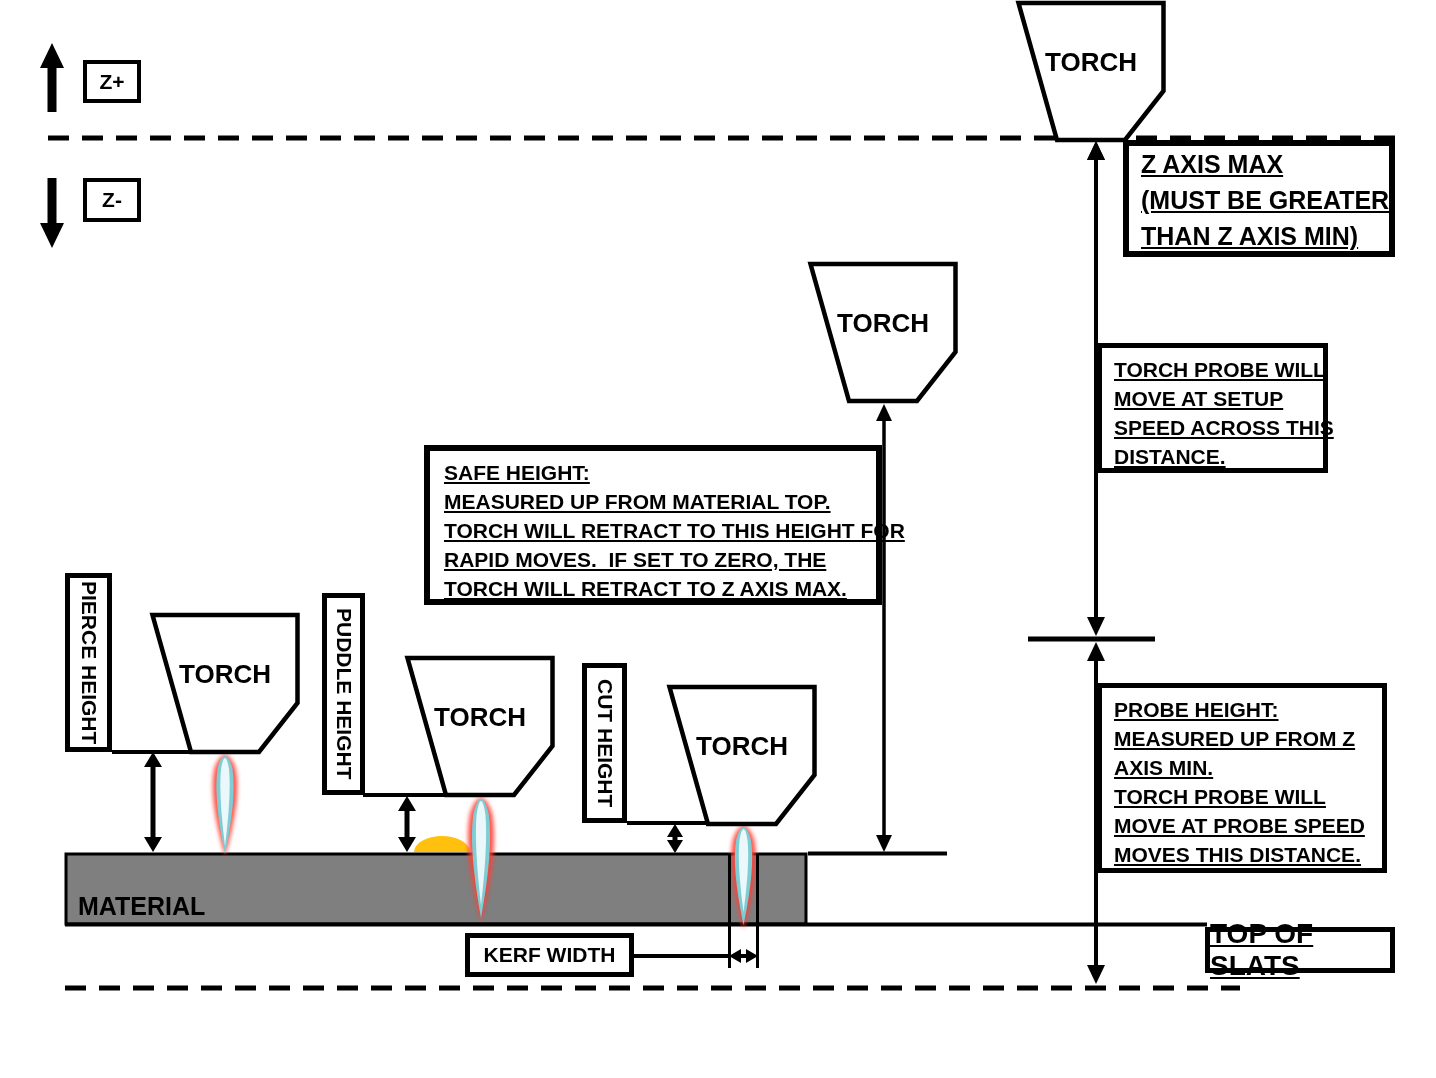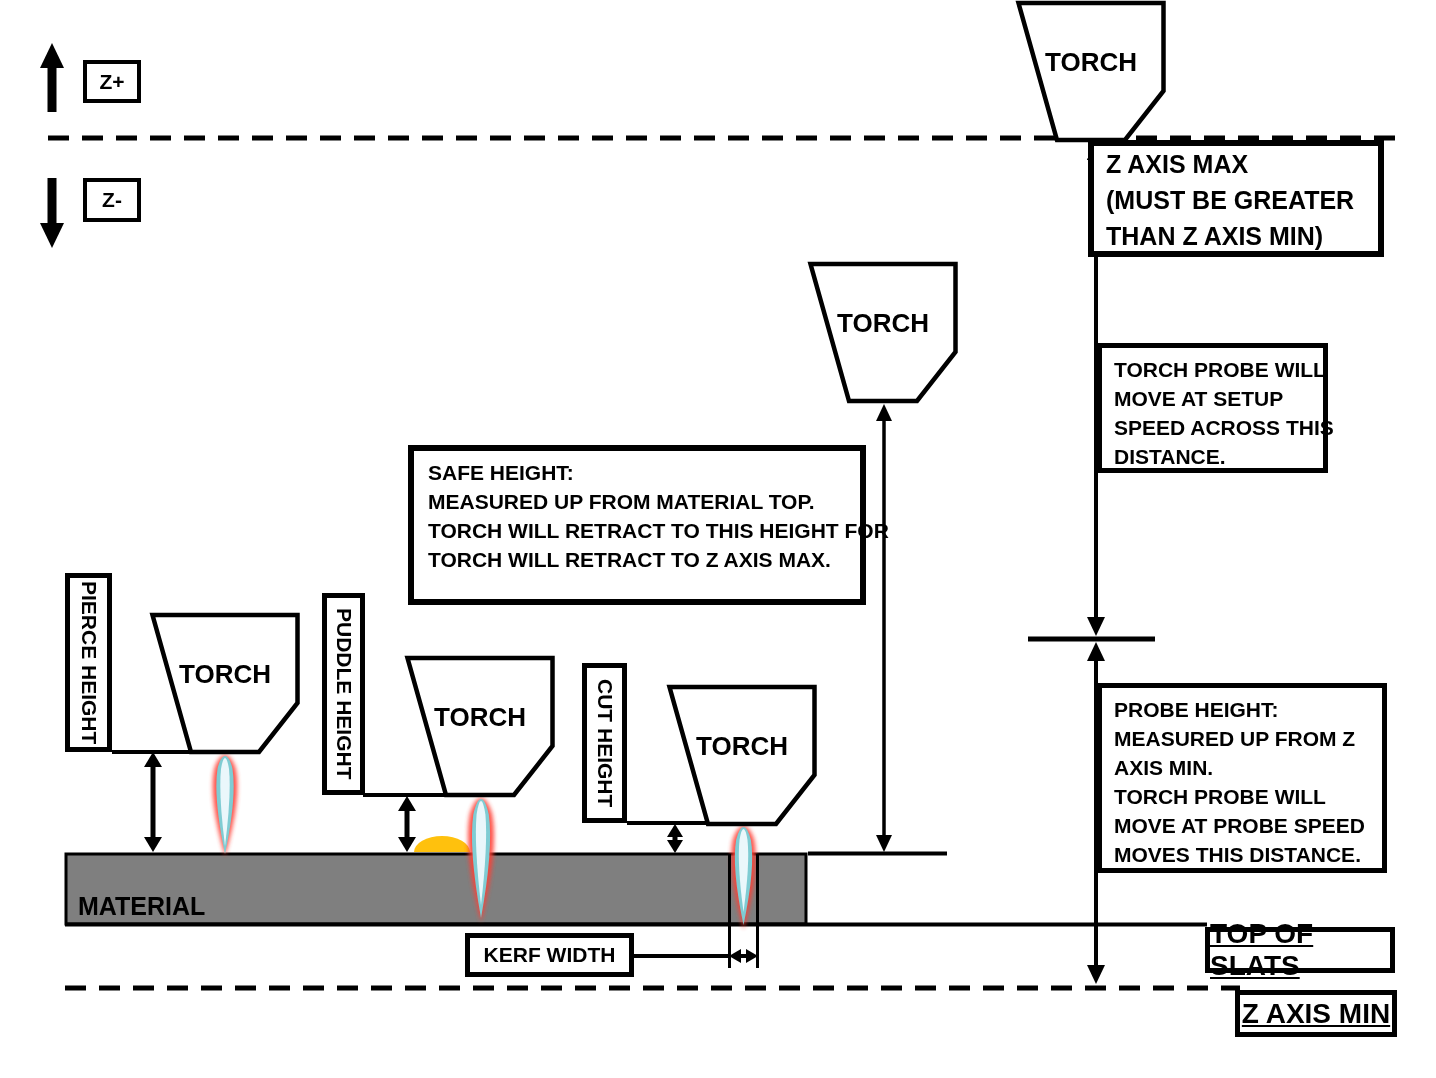--- a/index.html
+++ b/index.html
@@ -8,21 +8,21 @@
     font-family:"Liberation Sans", sans-serif; color:#000; overflow:hidden;
   }
   #shapes { position:absolute; left:0; top:0; z-index:1; }
   .box {
     position:absolute; background:#fff; border:5px solid #000;
     box-sizing:border-box; font-weight:bold; z-index:2;
   }
   .center { display:flex; align-items:center; justify-content:center; }
   .big { font-size:28px;text-decoration:underline; }
   .small { font-size:21px; }
-  .para { padding:7px 0 0 12px; }
+  .para { padding:7px 0 0 12px;text-decoration:underline; }
   .tline { white-space:pre; line-height:29px; font-size:21px; font-weight:bold; }
   .bigline { white-space:pre; line-height:36px; font-size:25px; font-weight:bold; }
   .vert-box span {
     writing-mode:vertical-rl; font-size:21px; font-weight:bold; white-space:pre;
   }
   .torch-label {
     position:absolute; width:144px; height:38px; line-height:38px; text-align:center;
     font-size:26px; font-weight:bold; z-index:2;
   }
   .plain-label { position:absolute; font-weight:bold; z-index:2; }
@@ -143,37 +143,38 @@
   <div class="box center small" style="left:83px; top:178px; width:58px; height:44px; border-width:4px;">
     <span>Z-</span>
   </div>
 
   <div class="torch-label" style="left:1019px; top:43px;">TORCH</div>
   <div class="torch-label" style="left:811px; top:304px;">TORCH</div>
   <div class="torch-label" style="left:153px; top:655px;">TORCH</div>
   <div class="torch-label" style="left:408px; top:698px;">TORCH</div>
   <div class="torch-label" style="left:670px; top:727px;">TORCH</div>
 
-  <div class="box" style="left:1088px; top:140px; width:296px; height:117px; border-width:6px; padding:0 0 0 12px;">
+  <div class="box" style="left:1123px; top:140px; width:272px; height:117px; border-width:6px; padding:0 0 0 12px;text-decoration:underline;">
     <div class="bigline">Z AXIS MAX</div>
     <div class="bigline">(MUST BE GREATER</div>
     <div class="bigline">THAN Z AXIS MIN)</div>
   </div>
 
   <div class="box para" style="left:1097px; top:343px; width:231px; height:130px;">
     <div class="tline">TORCH PROBE WILL</div>
     <div class="tline">MOVE AT SETUP</div>
     <div class="tline">SPEED ACROSS THIS</div>
     <div class="tline">DISTANCE.</div>
   </div>
 
-  <div class="box para" style="left:408px; top:445px; width:458px; height:160px; border-width:6px; padding-left:14px;">
+  <div class="box para" style="left:424px; top:445px; width:458px; height:160px; border-width:6px; padding-left:14px;">
     <div class="tline">SAFE HEIGHT:</div>
     <div class="tline">MEASURED UP FROM MATERIAL TOP.</div>
     <div class="tline">TORCH WILL RETRACT TO THIS HEIGHT FOR</div>
+    <div class="tline">RAPID MOVES.  IF SET TO ZERO, THE</div>
     <div class="tline">TORCH WILL RETRACT TO Z AXIS MAX.</div>
   </div>
 
   <div class="box para" style="left:1097px; top:683px; width:290px; height:190px;">
     <div class="tline">PROBE HEIGHT:</div>
     <div class="tline">MEASURED UP FROM Z</div>
     <div class="tline">AXIS MIN.</div>
     <div class="tline">TORCH PROBE WILL</div>
     <div class="tline">MOVE AT PROBE SPEED</div>
     <div class="tline">MOVES THIS DISTANCE.</div>
@@ -192,17 +193,14 @@
   <div class="plain-label" style="left:78px; top:892px; font-size:25px;">MATERIAL</div>
 
   <div class="box center small" style="left:465px; top:933px; width:169px; height:44px;">
     <span>KERF WIDTH</span>
   </div>
 
   <div class="box center big" style="left:1205px; top:927px; width:190px; height:46px;">
     <span>TOP OF SLATS</span>
   </div>
 
-  <div class="box center big" style="left:1235px; top:990px; width:162px; height:47px;">
-    <span>Z AXIS MIN</span>
-  </div>
 
 </div>
 
 </body></html>

